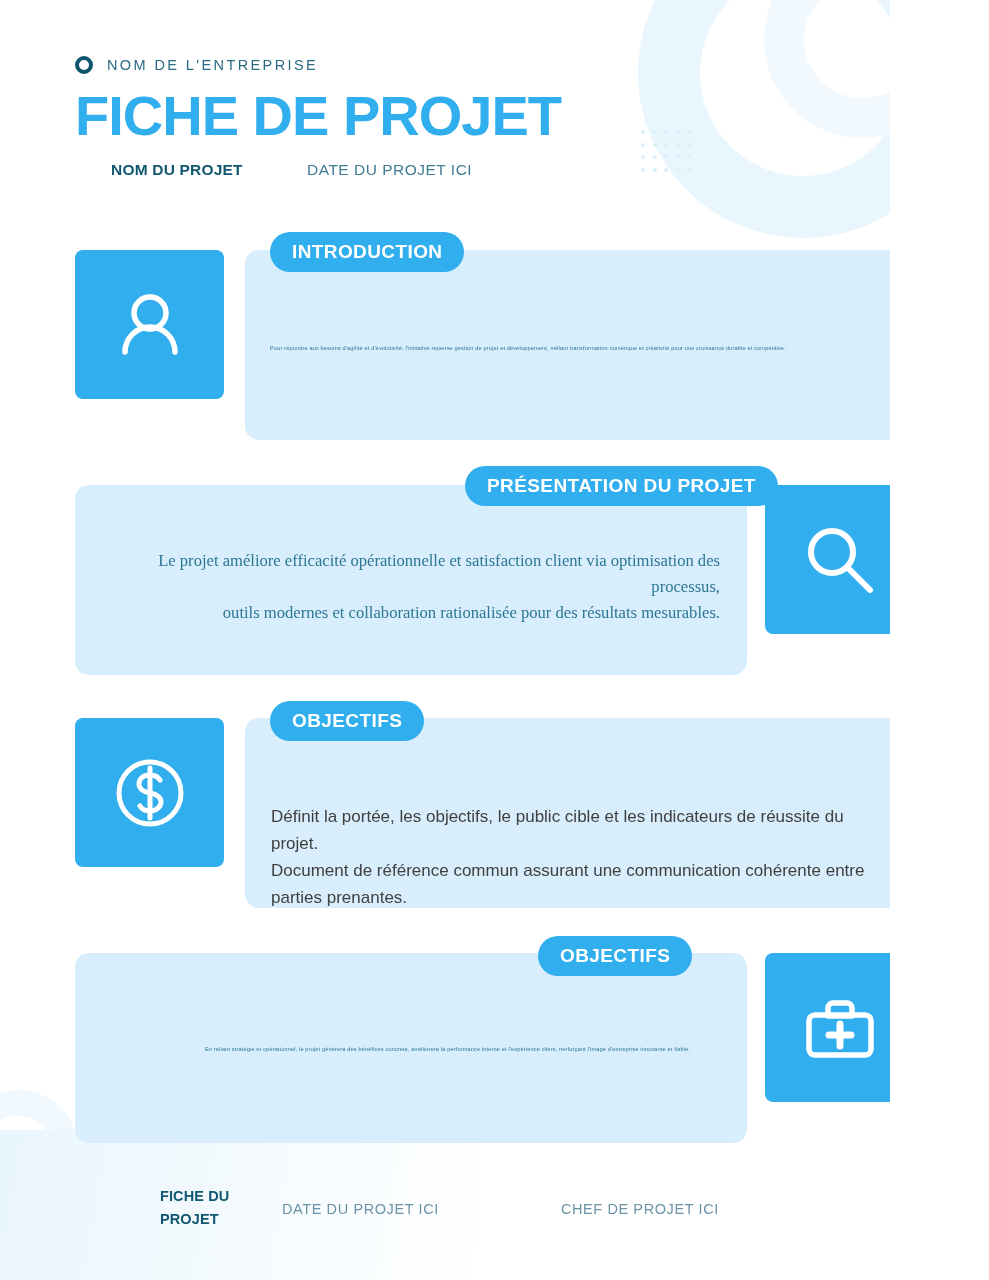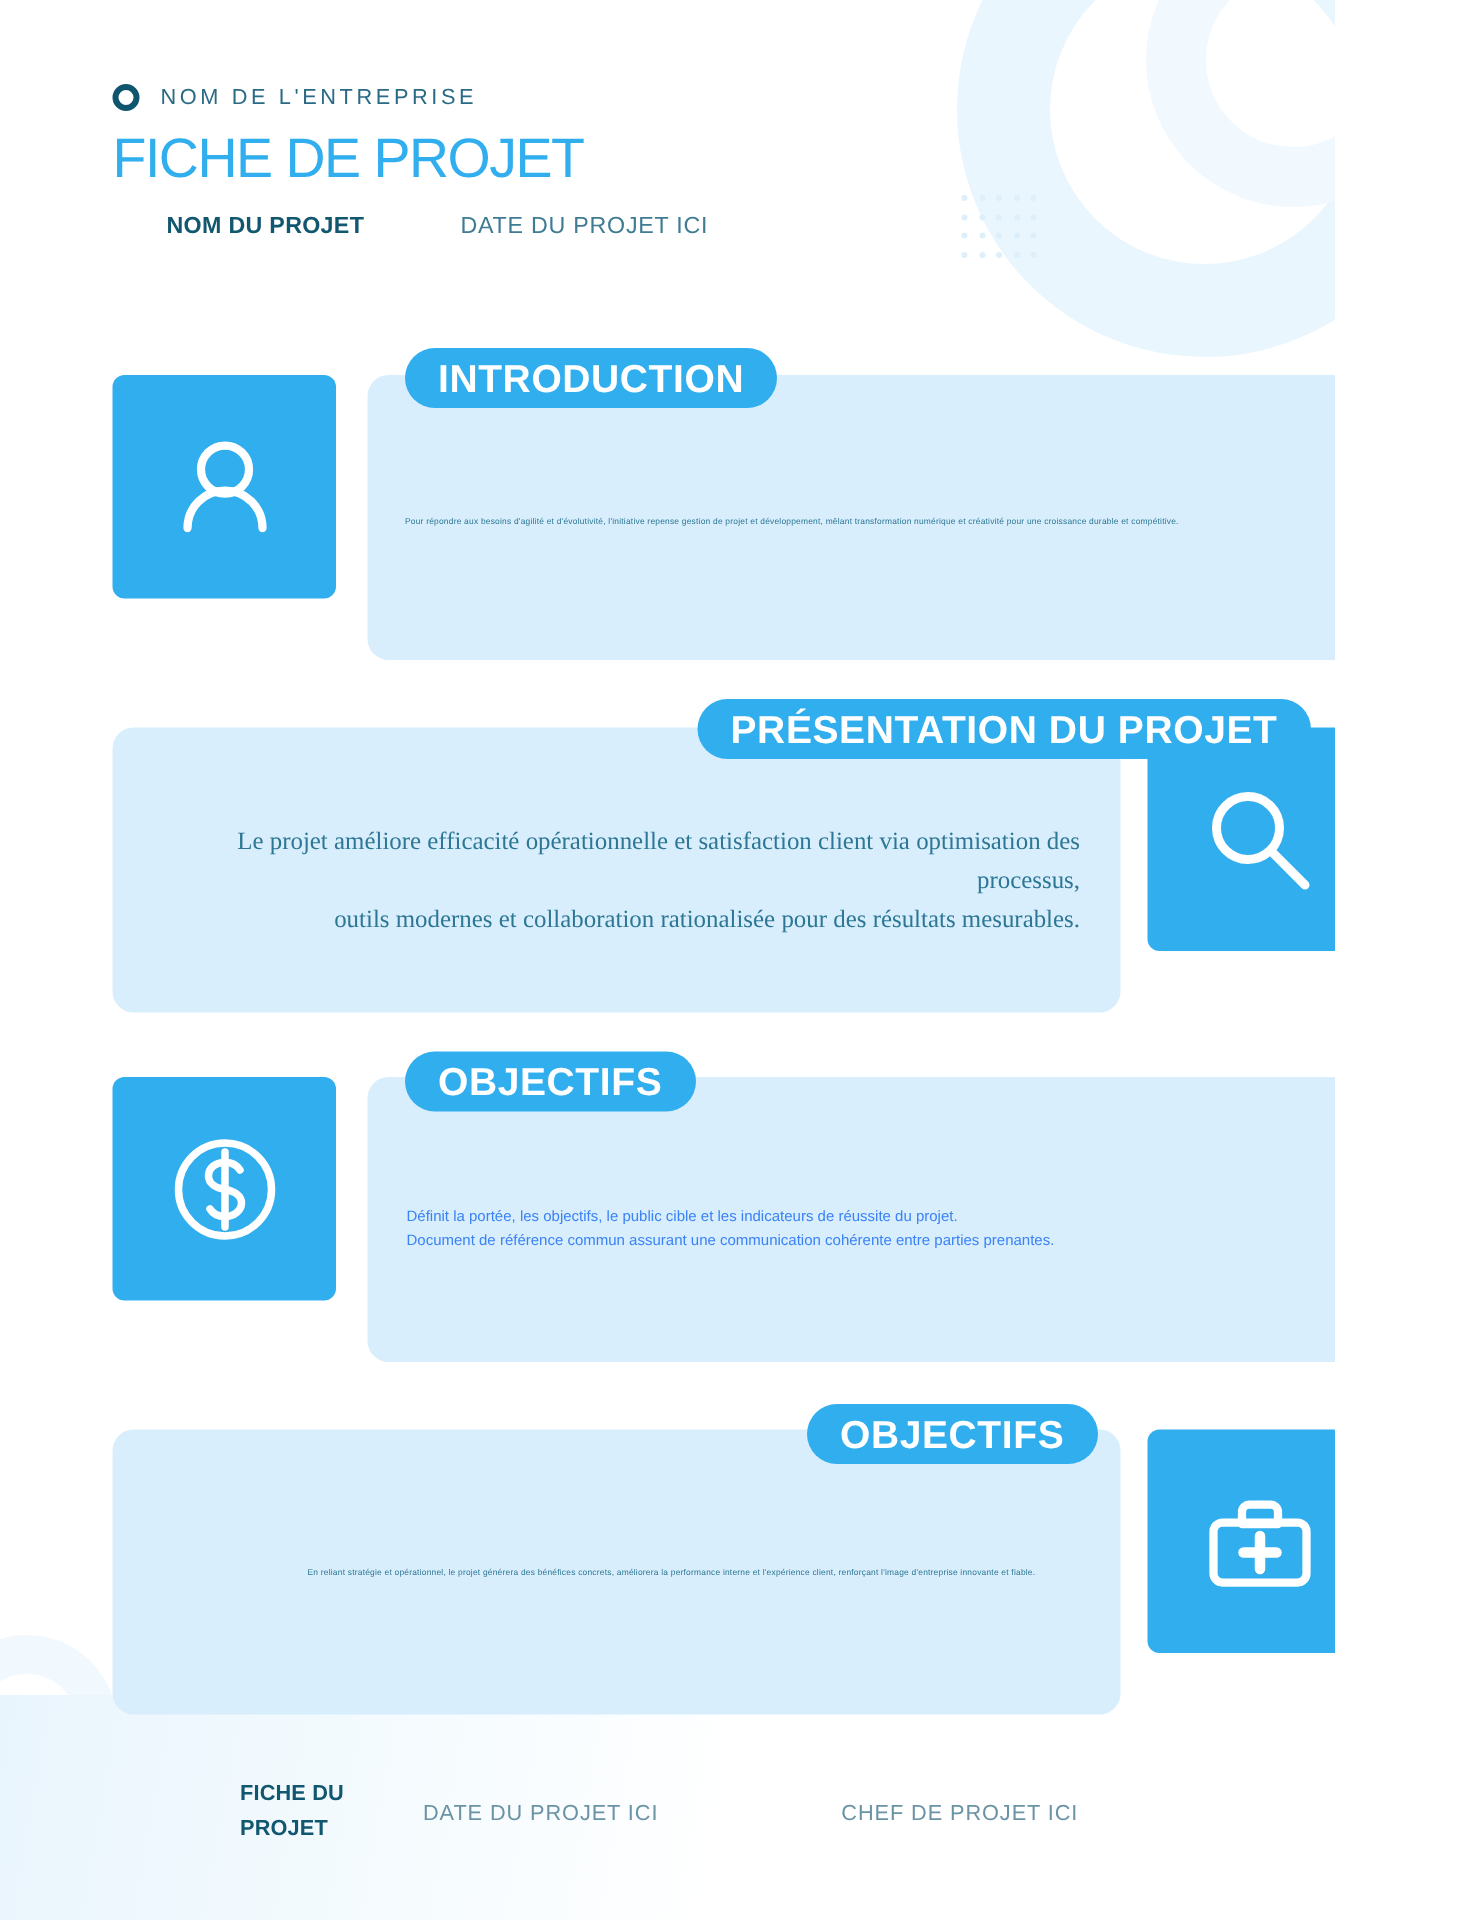--- a/index.html
+++ b/index.html
@@ -69,21 +69,21 @@
   .company-mark {
     width:18px; height:18px; border-radius:50%;
     border:4px solid #10556e;
   }
   .company-name {
     font-size:14.5px; font-weight:500; letter-spacing:2.4px;
     color:#2b6a85;
   }
   .doc-title {
     margin-top:13px;
-    font-size:37px; font-weight:normal; letter-spacing:-1px;
+    font-size:56px; font-weight:bold; letter-spacing:-1px;
     color:#31aeee; line-height:1.02;
   }
   .meta-row { margin-top:17px; display:flex; align-items:center;margin-left:36px; }
   .meta-label {
     font-size:15.5px; font-weight:bold; letter-spacing:.2px;
     color:#11576f; width:196px;
   }
   .meta-value {
     font-size:15.5px; font-weight:400; letter-spacing:.5px;
     color:#3f7c93;
@@ -98,21 +98,21 @@
     border-radius:14px;
   }
   .pill {
     position:absolute;
     background:#31aeee;
     border-radius:22px;
     height:40px;
     display:flex; align-items:center;
     padding:0 22px;
     color:#ffffff;
-    font-size:26px; font-weight:bold;
+    font-size:19px; font-weight:bold;
     letter-spacing:.4px;
     white-space:nowrap;
     z-index:3;
   }
   .icon-box {
     position:absolute;
     width:149px; height:149px;
     background:#31aeee;
     border-radius:8px;
     display:flex; align-items:center; justify-content:center;
@@ -123,23 +123,23 @@
     color:#23708f;
     font-weight:400;
   }
   .tiny {
     font-size:5.6px;
     letter-spacing:.15px;
     line-height:1.5;
     color:#2d7795;
   }
   .mid {
-    font-size:10px;
+    font-size:17px;
     line-height:1.58;
-    color:#3b82f6;
+    color:#404040;
   }
   .big {
     font-size:16.6px;
     line-height:1.58;
     color:#2d7795;
     font-family:Liberation Serif, serif;
   }
 
   
   .footer { position:absolute; left:160px; bottom:50px; width:760px; }

